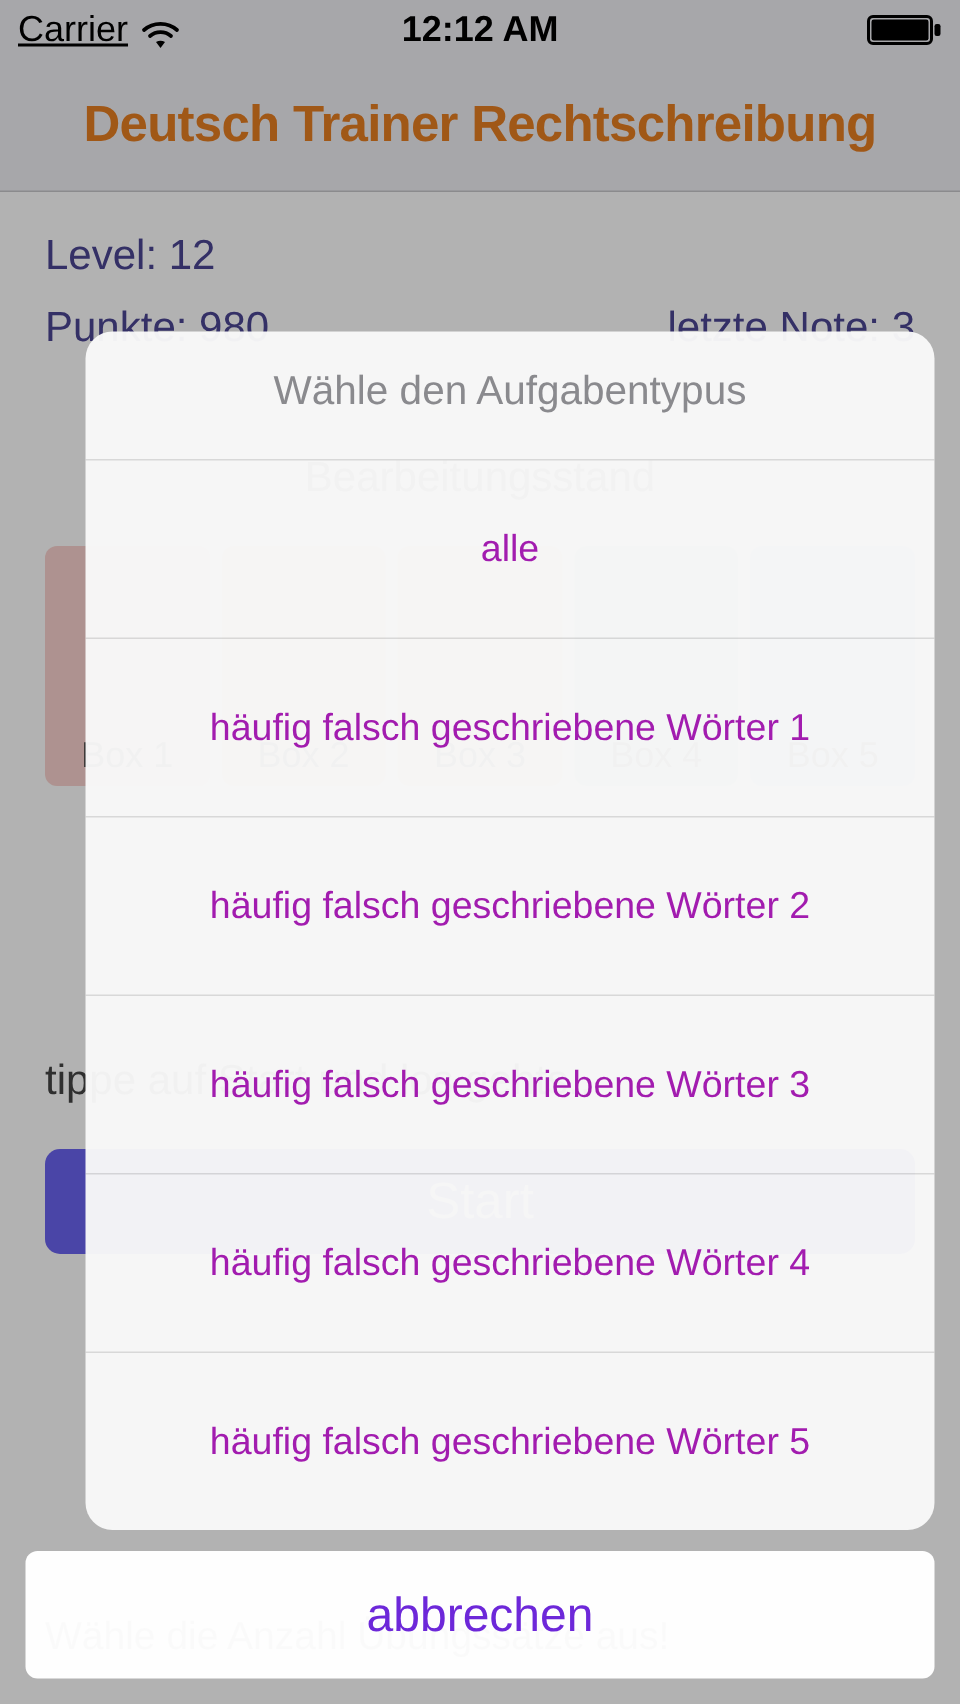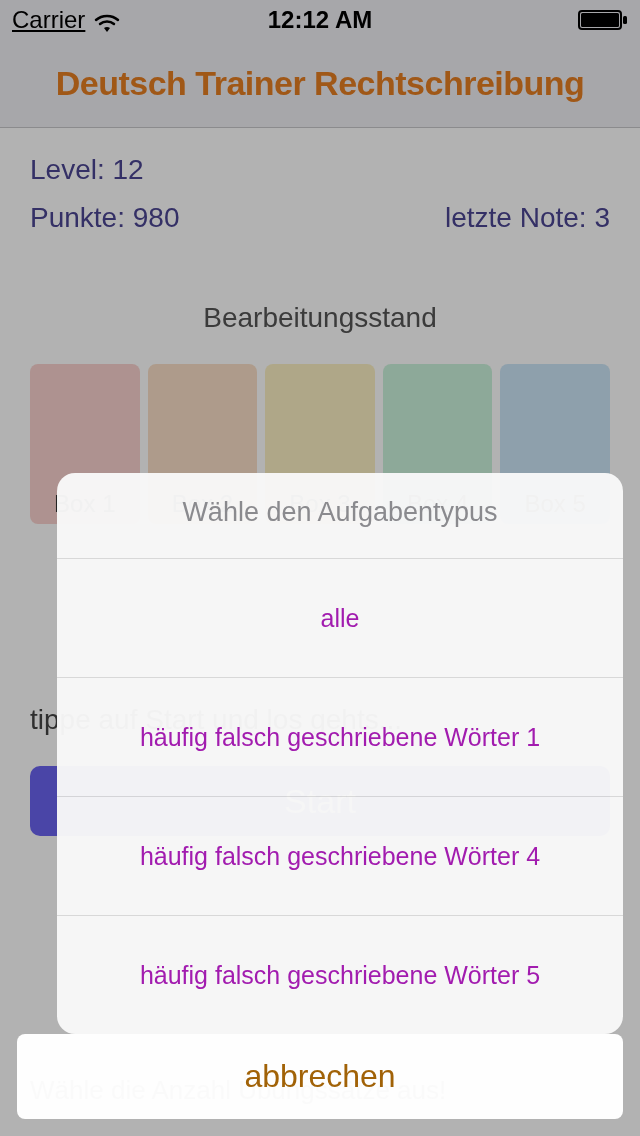--- a/index.html
+++ b/index.html
@@ -153,26 +153,27 @@
       text-align: center;
       font-size: 25px;
       font-weight: 300;
       color: #a21caf;
       padding: 44px 16px;
       border-top: 1px solid rgba(0,0,0,0.12);
       cursor: pointer;
       line-height: 1.2;
     }
     .sheet-cancel {
+      margin-top: 14px;
       background: rgba(255,255,255,0.98);
       border-radius: 8px;
       text-align: center;
       font-size: 32px;
       font-weight: 300;
-      color: #a16207;
+      color: #6d28d9;
       padding: 24px 16px;
       cursor: pointer;
     }
   </style>
 </head>
 <body>
 
 <div class="status-bar">
   <div class="status-left">
     <span>Carrier</span>
@@ -221,17 +222,19 @@
   <div class="bg-bottom">Wähle die Anzahl Übungssätze aus!</div>
 </div>
 
 <div class="dim-overlay"></div>
 
 <div class="action-sheet">
   <div class="sheet-main">
     <div class="sheet-title">Wähle den Aufgabentypus</div>
     <div class="sheet-option">alle</div>
     <div class="sheet-option">häufig falsch geschriebene Wörter 1</div>
+    <div class="sheet-option">häufig falsch geschriebene Wörter 2</div>
+    <div class="sheet-option">häufig falsch geschriebene Wörter 3</div>
     <div class="sheet-option">häufig falsch geschriebene Wörter 4</div>
     <div class="sheet-option">häufig falsch geschriebene Wörter 5</div>
   </div>
   <div class="sheet-cancel">abbrechen</div>
 </div>
 
 </body></html>

